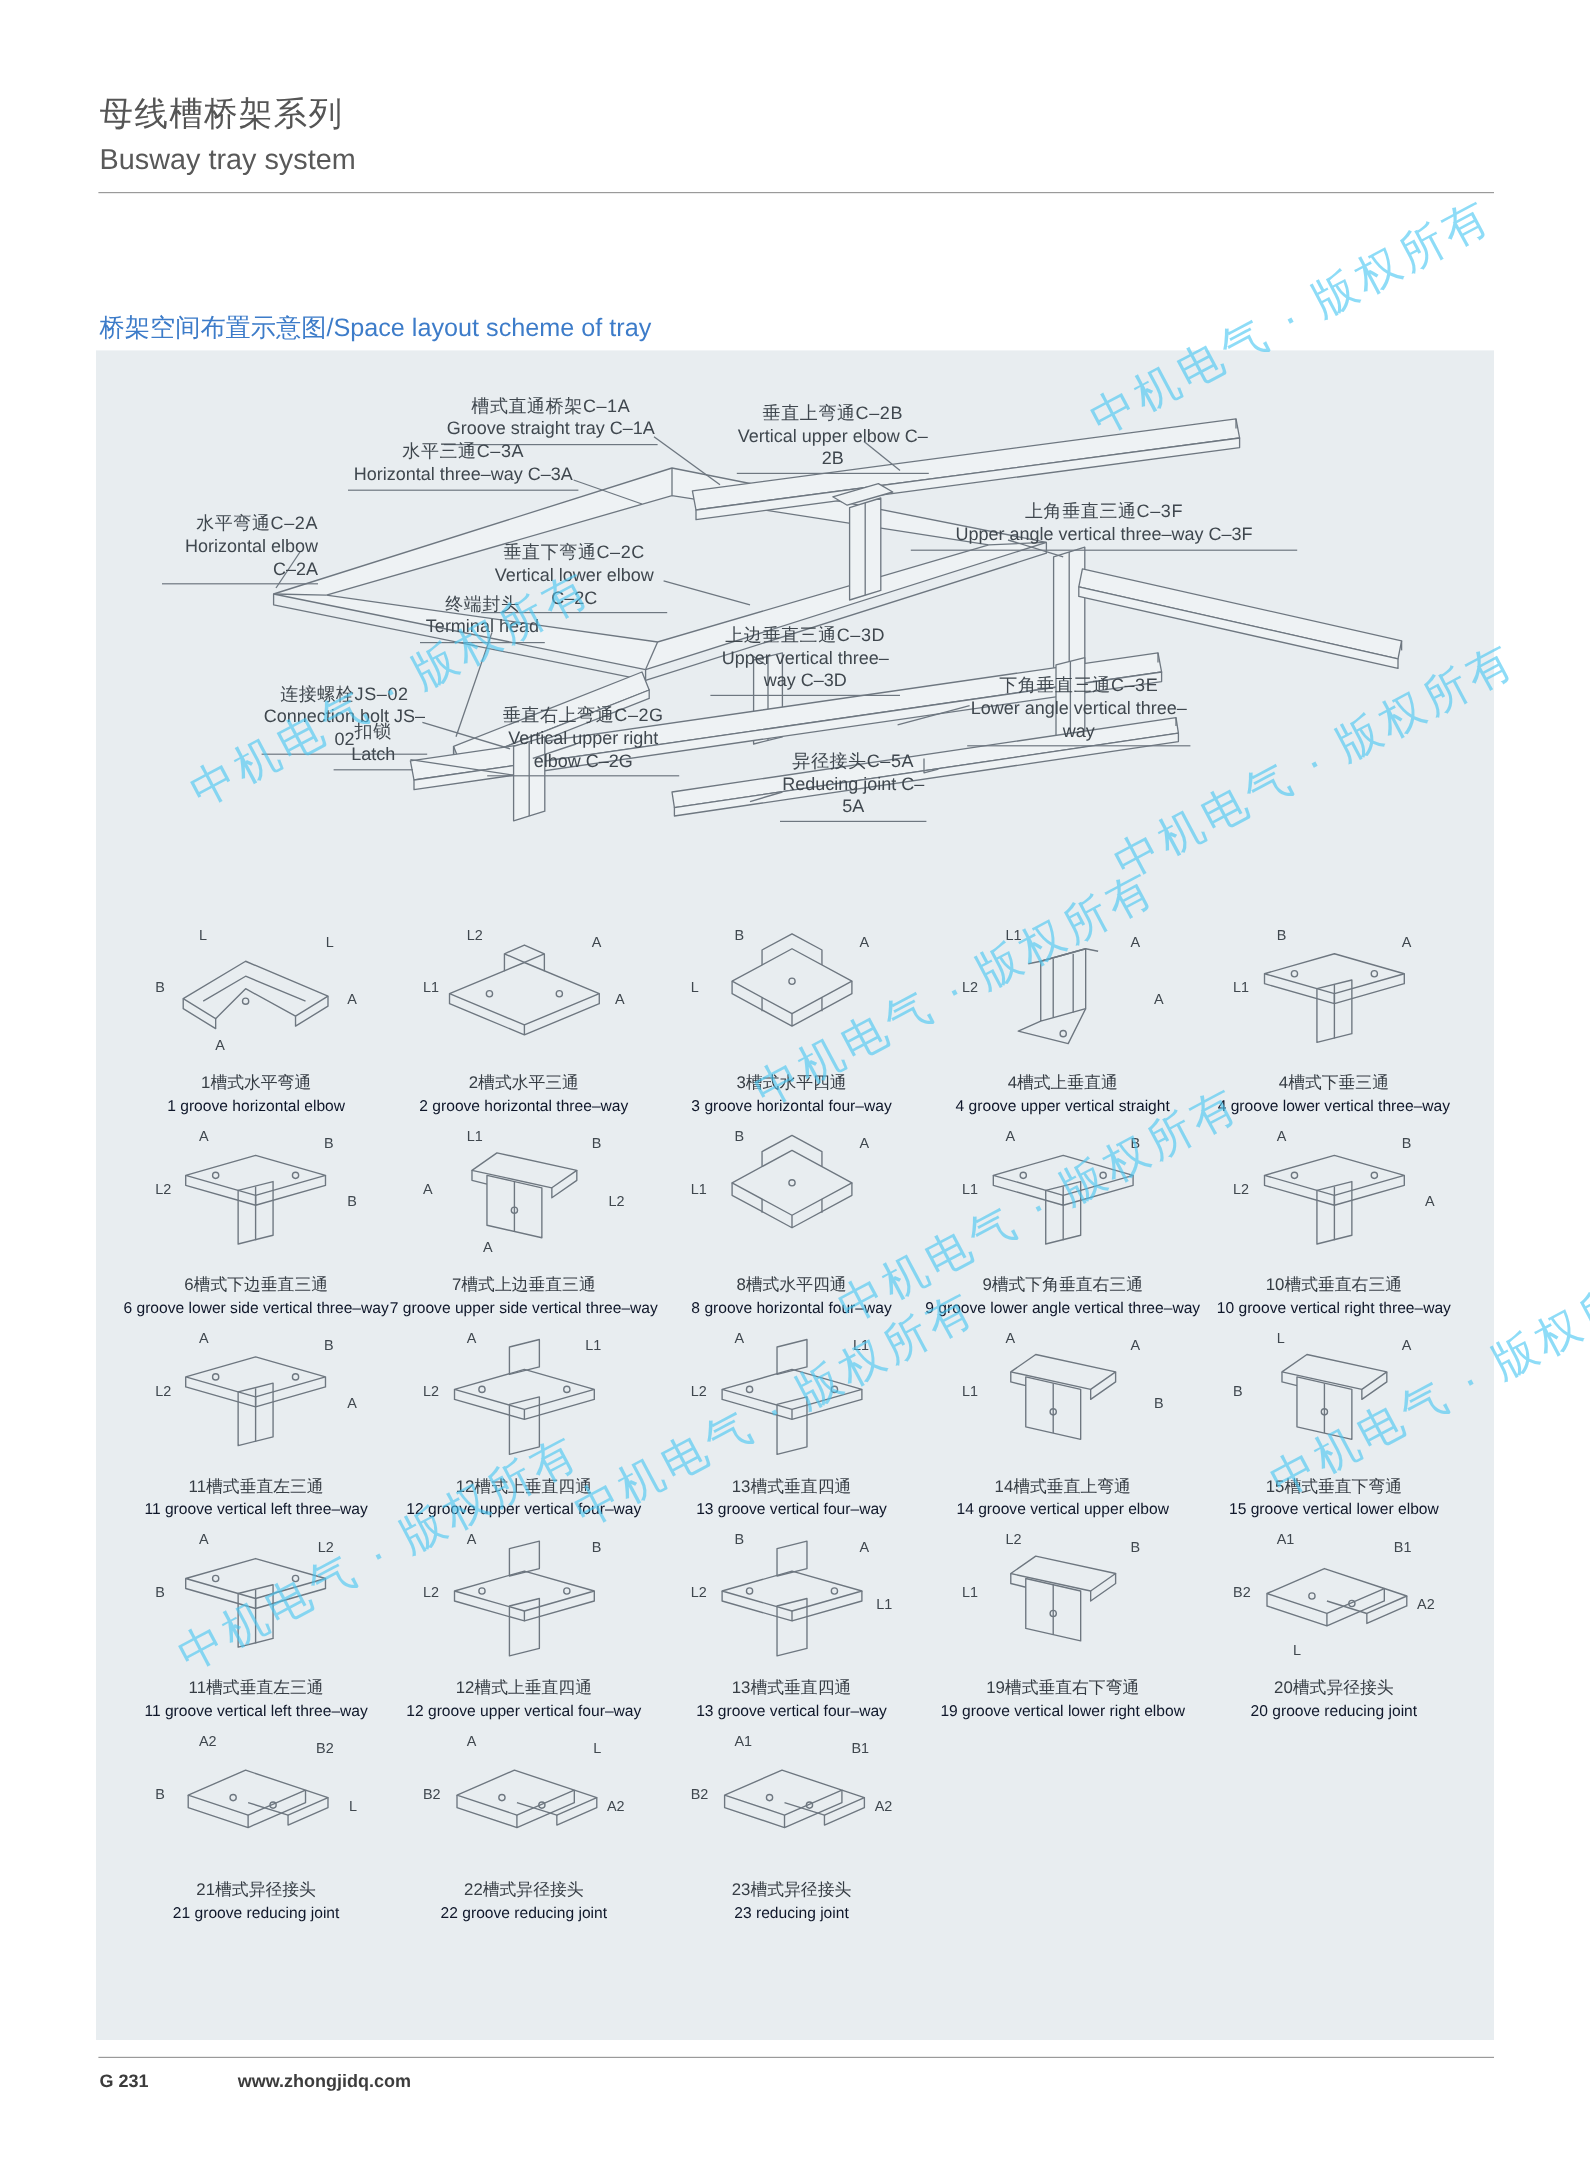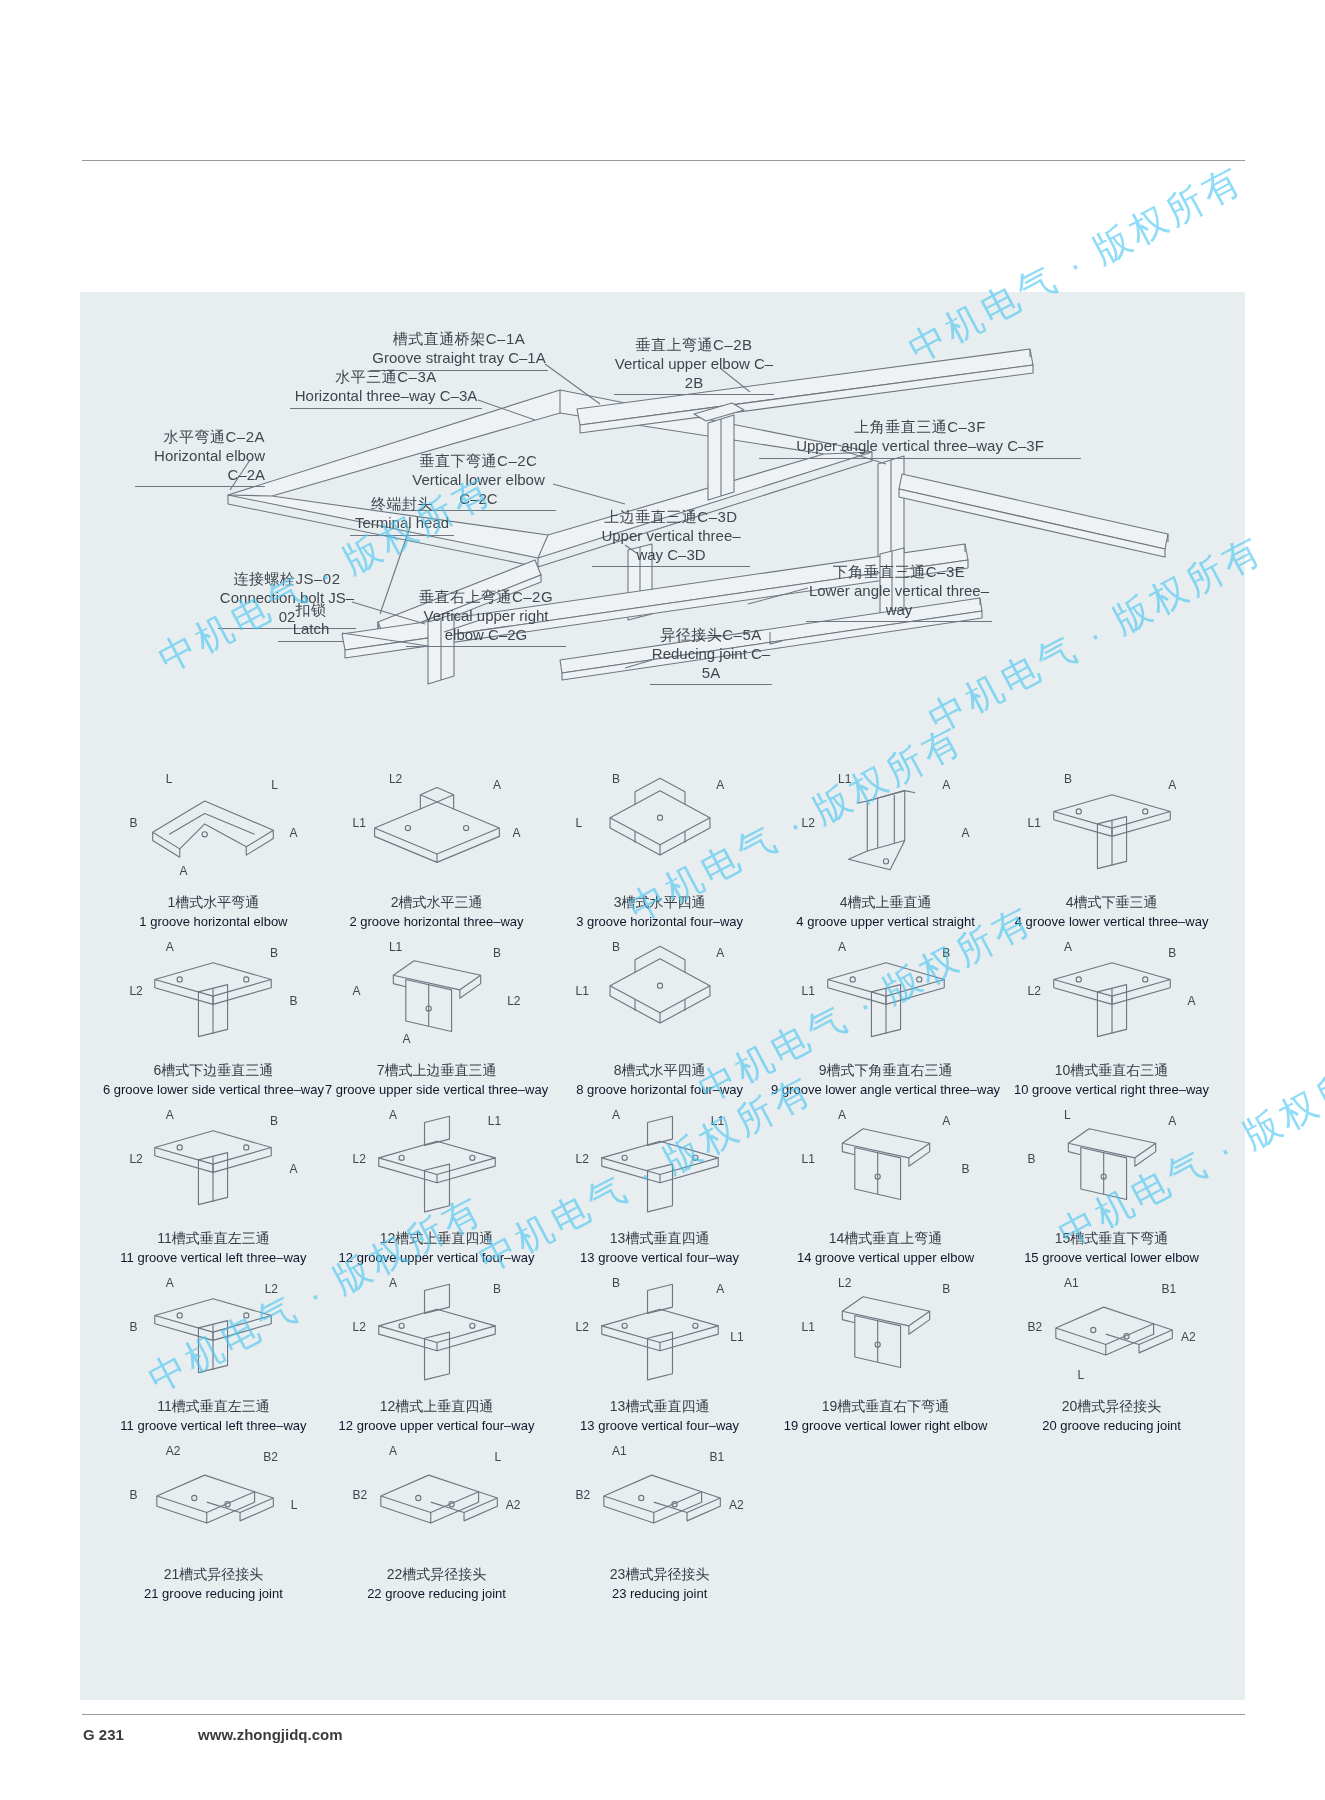--- a/index.html
+++ b/index.html
@@ -100,22 +100,27 @@
         <path class="wire" d="M16,48 L62,28 L110,44 L64,64 Z"></path>
         <path class="wire" d="M16,48 L16,58 L64,74 L64,64 M64,74 L110,54 L110,44"></path>
         <path class="wire" d="M110,44 L128,50 L96,64 L64,54"></path>
         <path class="wire" d="M128,50 L128,58 L96,72 L96,64"></path>
         <circle class="wire" cx="52" cy="50" r="2.5"></circle>
           <circle class="wire" cx="84" cy="56" r="2.5"></circle>
       </symbol>
     </defs>
   </svg>
 
+  <header class="hdr">
+    <div class="zh">母线槽桥架系列</div>
+    <div class="en">Busway tray system</div>
+  </header>
   <div class="rule-top"></div>
 
+  <div class="section-title">桥架空间布置示意图/Space layout scheme of tray</div>
 
   <div class="panel">
     <svg id="scene" width="1165" height="470" viewBox="0 0 1165 470">
         <polygon points="148,203 480,98 792,160 458,266" class="slab"></polygon>
         <polygon points="192,204 480,121 744,162 468,243" class="hole"></polygon>
         <polyline points="148,203 148,212 458,275 458,266" class="wire"></polyline>
         <polyline points="458,275 792,169 792,160" class="wire"></polyline>
         <polyline points="148,203 192,204" class="wire"></polyline>
         <polyline points="480,98 480,121" class="wire"></polyline>
         <polyline points="792,160 744,162" class="wire"></polyline>
@@ -184,21 +189,21 @@
           <div class="en">Upper angle vertical three–way C–3F</div>
         </div>
         <div class="callout" style="left: 321px; top: 160px; width: 155px;">
           <div class="zh">垂直下弯通C–2C</div>
           <div class="en">Vertical lower elbow C–2C</div>
         </div>
         <div class="callout" style="left: 270px; top: 203px; width: 104px;">
           <div class="zh">终端封头</div>
           <div class="en">Terminal head</div>
         </div>
-        <div class="callout" style="left: 512px; top: 216px; width: 158px;">
+        <div class="callout" style="left: 512px; top: 229px; width: 158px;">
           <div class="zh">上边垂直三通C–3D</div>
           <div class="en">Upper vertical three–way C–3D</div>
         </div>
         <div class="callout" style="left: 726px; top: 271px; width: 186px;">
           <div class="zh">下角垂直三通C–3E</div>
           <div class="en">Lower angle vertical three–way</div>
         </div>
         <div class="callout" style="left: 138px; top: 278px; width: 138px;">
           <div class="zh">连接螺栓JS–02</div>
           <div class="en">Connection bolt JS–02</div>

